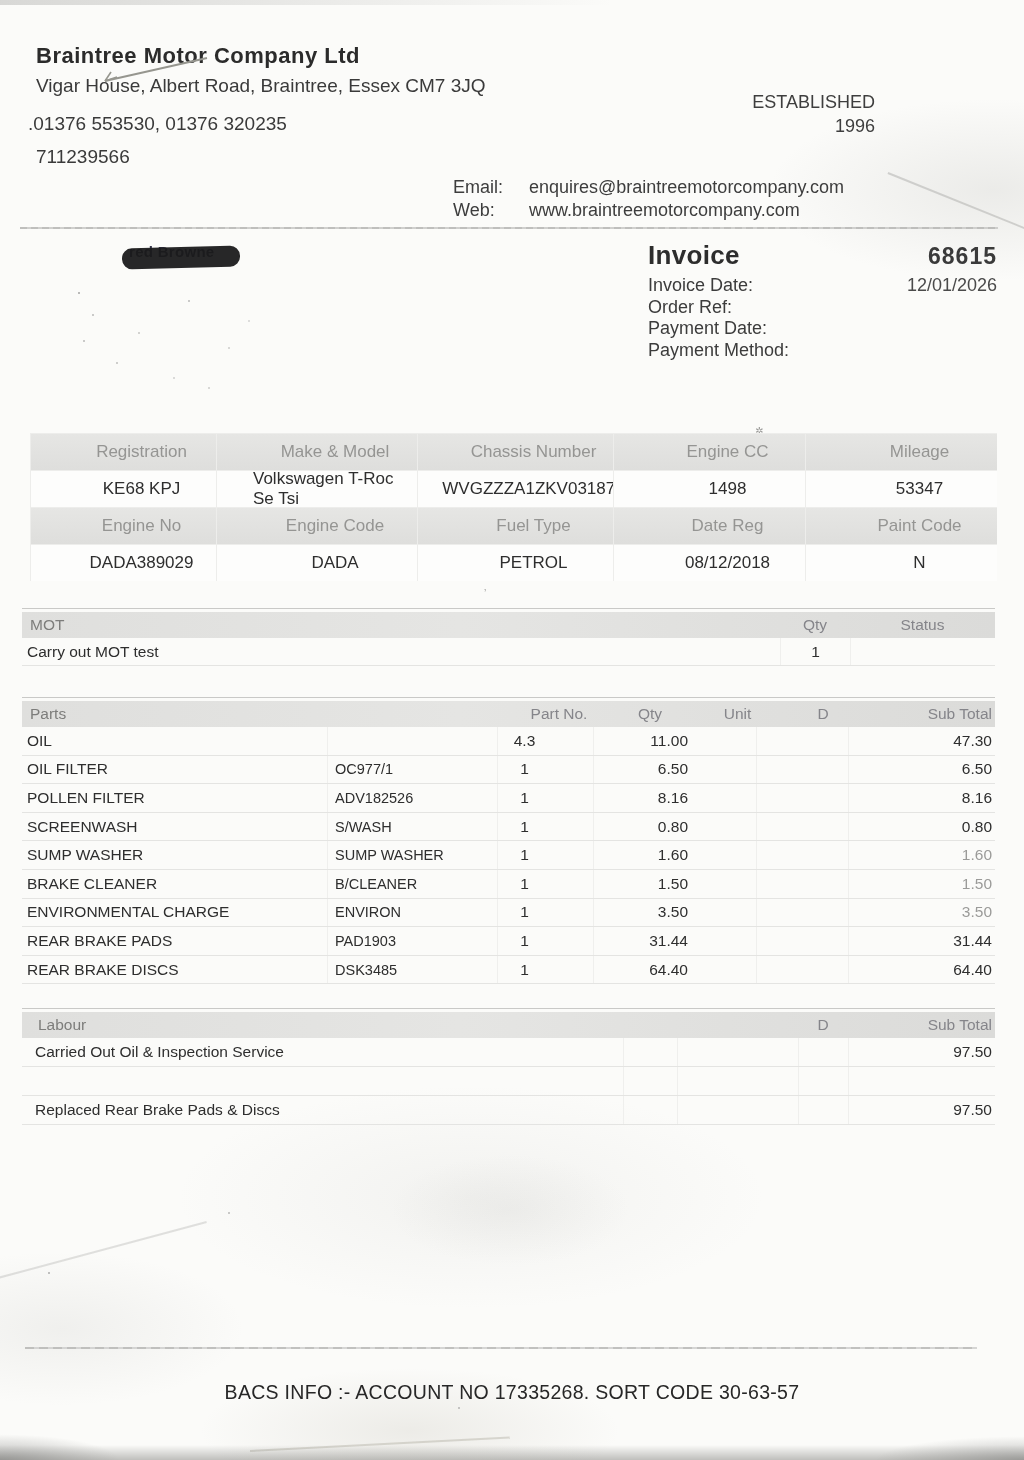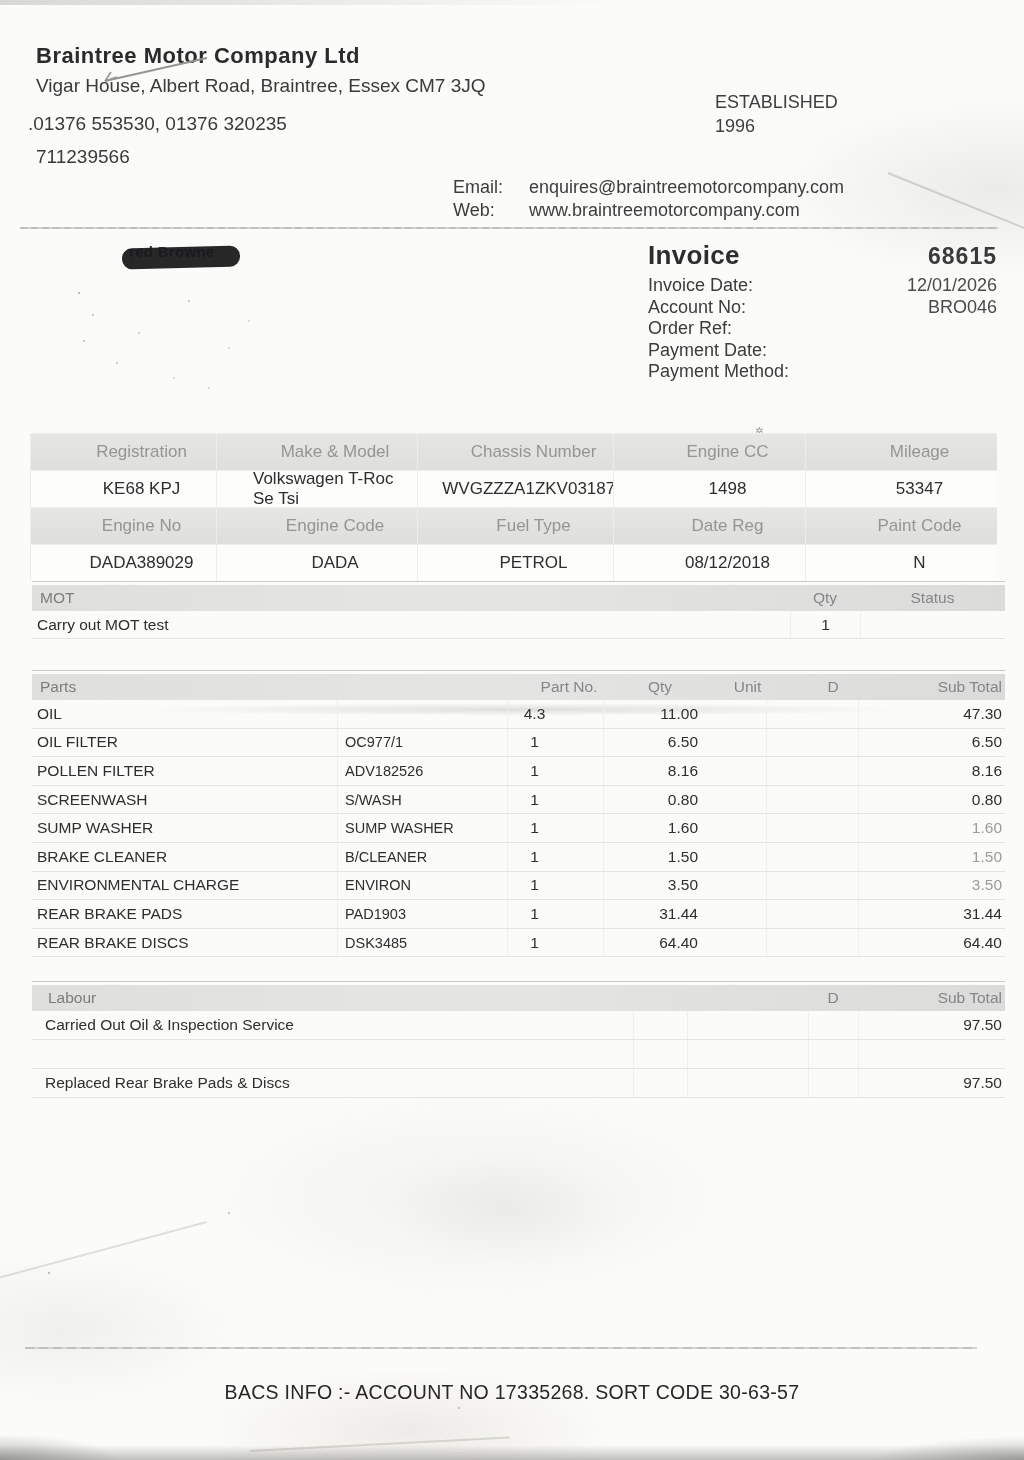--- a/index.html
+++ b/index.html
@@ -38,21 +38,21 @@
       5px 48px rgba(90,90,90,.3), 170px 28px rgba(90,90,90,.18), 130px 95px rgba(90,90,90,.22),
       -30px 980px rgba(90,90,90,.35), 150px 920px rgba(90,90,90,.3), 380px 1115px rgba(90,90,90,.3);}
   .mark{position:absolute;color:#9a9a98;font-size:10px;}
 
   
   .title{position:absolute;left:36px;top:18px;font-size:22px;font-weight:bold;color:#2b2b2b;letter-spacing:.5px;margin-top:25px;}
   .arrow-svg{position:absolute;left:95px;top:50px;}
   .address{position:absolute;left:36px;top:75px;font-size:19px;color:#3a3a3a;}
   .phones{position:absolute;left:28px;top:113px;font-size:19px;color:#3a3a3a;}
   .refnum{position:absolute;left:36px;top:146px;font-size:19px;color:#3a3a3a;}
-  .established{position:absolute;left:715px;top:90px;width:160px;text-align:left;font-size:18px;color:#3e3e3e;line-height:24px;}
+  .established{position:absolute;left:715px;top:90px;width:160px;text-align:right;font-size:18px;color:#3e3e3e;line-height:24px;}
   .contact{position:absolute;left:453px;top:176px;font-size:18px;color:#3d3d3d;line-height:22.5px;}
   .contact-row{display:flex;}
   .contact-label{width:76px;}
   .hdivider{position:absolute;left:20px;top:227px;width:978px;height:2px;
     background:repeating-linear-gradient(90deg,#b4b4b2 0 7px,#c8c8c6 7px 11px);opacity:.85;}
 
   
   .redacted-wrap{position:absolute;left:122px;top:242px;width:130px;height:30px;}
   .redacted-name{position:absolute;left:7px;top:1px;font-size:15px;font-weight:bold;color:#34344a;letter-spacing:.3px;}
   .redaction-bar{position:absolute;left:0;top:5px;width:118px;height:21px;background:#19191b;border-radius:10px;
@@ -68,21 +68,21 @@
 
   
   .vtable{position:absolute;left:30px;top:433px;width:967px;display:grid;
     grid-template-columns:186px 201px 196px 192px 192px;}
   .vcell{height:37px;display:flex;align-items:center;justify-content:center;
     font-size:17px;border:1px solid #ededeb;border-right:none;border-bottom:none;padding-left:36px;}
   .vcell.hdr{background:linear-gradient(#e6e6e4,#dededc);color:#959593;}
   .vcell.val{background:#fdfdfc;color:#2e2e2e;}
 
   
-  .section{position:absolute;left:32px;width:973px;border-top:1px solid #c9c9c7;padding-top:3px;}
+  .section{position:absolute;left:22px;width:973px;border-top:1px solid #c9c9c7;padding-top:3px;margin-top:27px;}
   .bar{height:26px;display:grid;align-items:center;
     background:linear-gradient(90deg,#dfdfdd,#e5e5e3 45%,#dbdbd9);color:#85858a;font-size:15.5px;}
   .bar .t{color:#7d7d7b;padding-left:8px;}
   .gc{display:flex;align-items:center;}
   .gc.center{justify-content:center;}
   .gc.right{justify-content:flex-end;padding-right:3px;}
   .row{display:grid;background:transparent;border-bottom:1px solid #e4e4e2;font-size:15.5px;color:#2e2e2e;}
   .row > div{display:flex;align-items:center;border-left:1px solid #efefed;}
   .row > div:first-child{border-left:none;padding-left:5px;}
   .mot-cols{grid-template-columns:1fr 70px 145px;}
@@ -153,24 +153,20 @@
   <div class="invoice-panel">
     <div class="invoice-titlerow">
       <div class="invoice-title">Invoice</div>
       <div class="invoice-number">68615</div>
     </div>
     <div class="inv-field">
       <div>Invoice Date:</div>
       <div class="val">12/01/2026</div>
     </div>
     <div class="inv-field">
-      <div>Account No:</div>
-      <div class="val">BRO046</div>
-    </div>
-    <div class="inv-field">
       <div>Order Ref:</div>
       <div class="val"></div>
     </div>
     <div class="inv-field">
       <div>Payment Date:</div>
       <div class="val"></div>
     </div>
     <div class="inv-field">
       <div>Payment Method:</div>
       <div class="val"></div>

